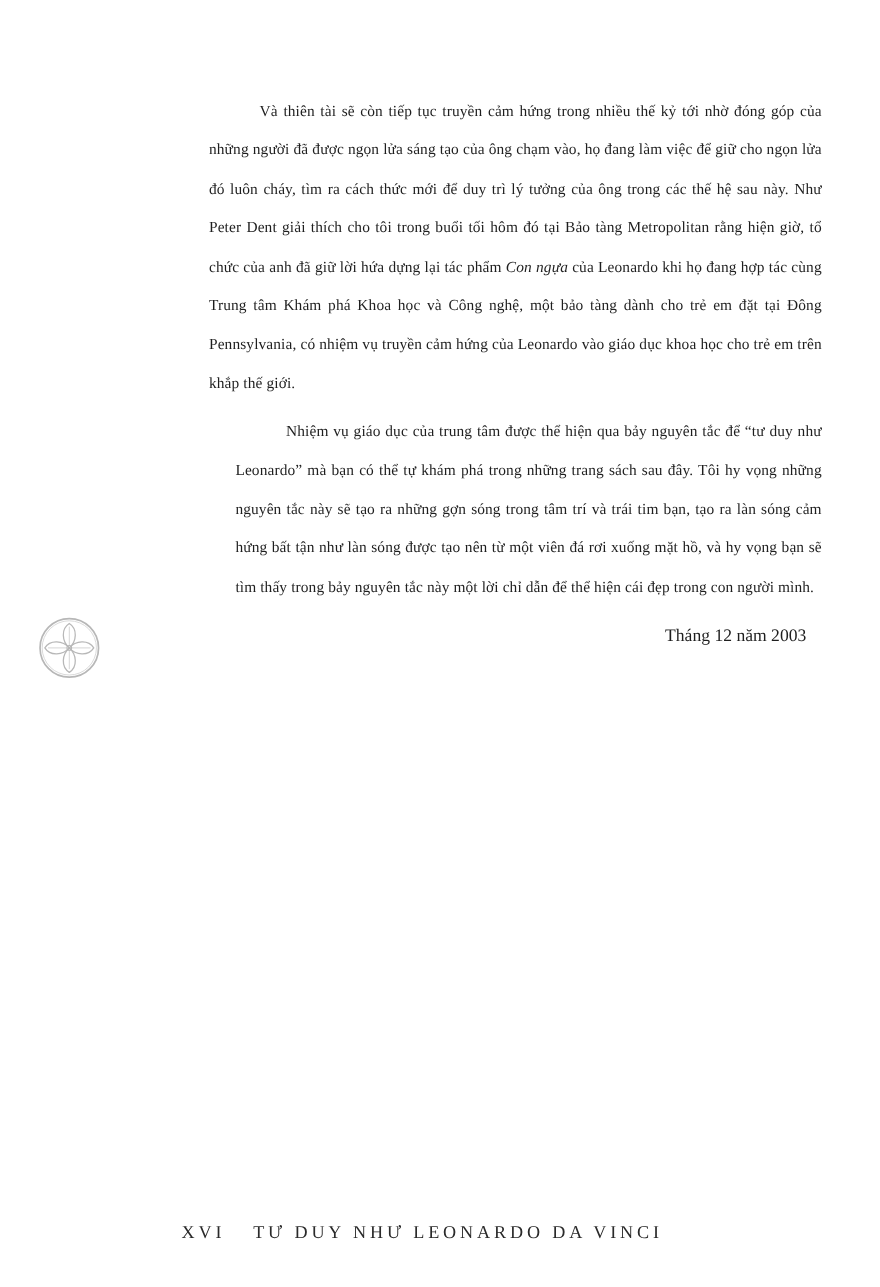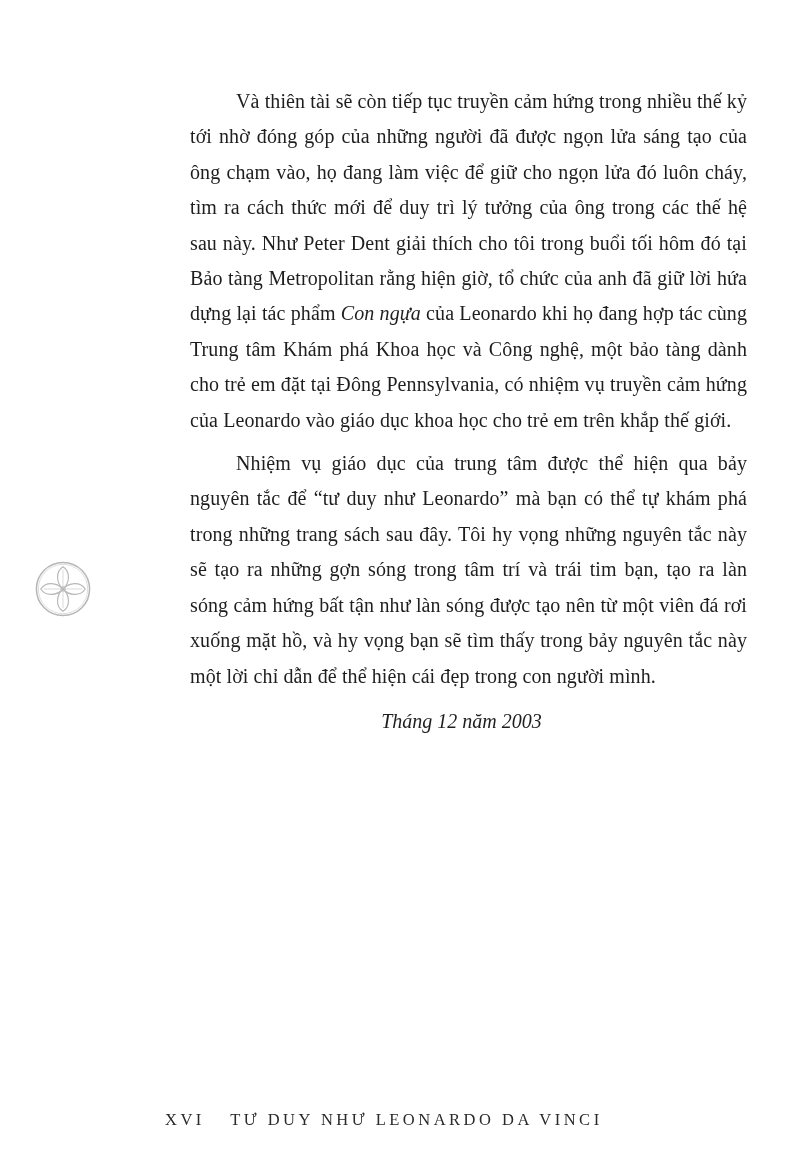--- a/index.html
+++ b/index.html
@@ -27,42 +27,41 @@
   }
   .ornament svg { width: 100%; height: 100%; }
   .text-block {
     position: absolute;
     left: 190px;
     top: 84px;
     width: 557px;
   }
   .para {
     margin: 0;
-    font-size: 20px;
+    font-size: 14px;
     line-height: 35.4px;
     text-align: justify;
     letter-spacing: 0.1px;
   }
   .para.indent { text-indent: 46px; }
-  .para + .para { margin-top: 8px; }
+  .para + .para { margin-top: 8px; margin-left: 24px; }
   .para em { font-style: italic; }
   .signature {
     margin: 16px 0 0 0;
     font-size: 20px;
     line-height: 34px;
     text-align: right;
     letter-spacing: 1.6px;
     padding-right: 14px;
   }
   .date {
     margin: 10px 0 0 0;
-    font-size: 20px;
+    font-size: 16px;
     line-height: 34px;
-    text-align: center;
-    font-style: italic;
+    text-align: right;
     padding-right: 14px;
   }
   .footer {
     position: absolute;
     left: 165px;
     top: 1110px;
     font-size: 16.5px;
     letter-spacing: 3.5px;
     color: #2a2a2a;
     white-space: nowrap;

